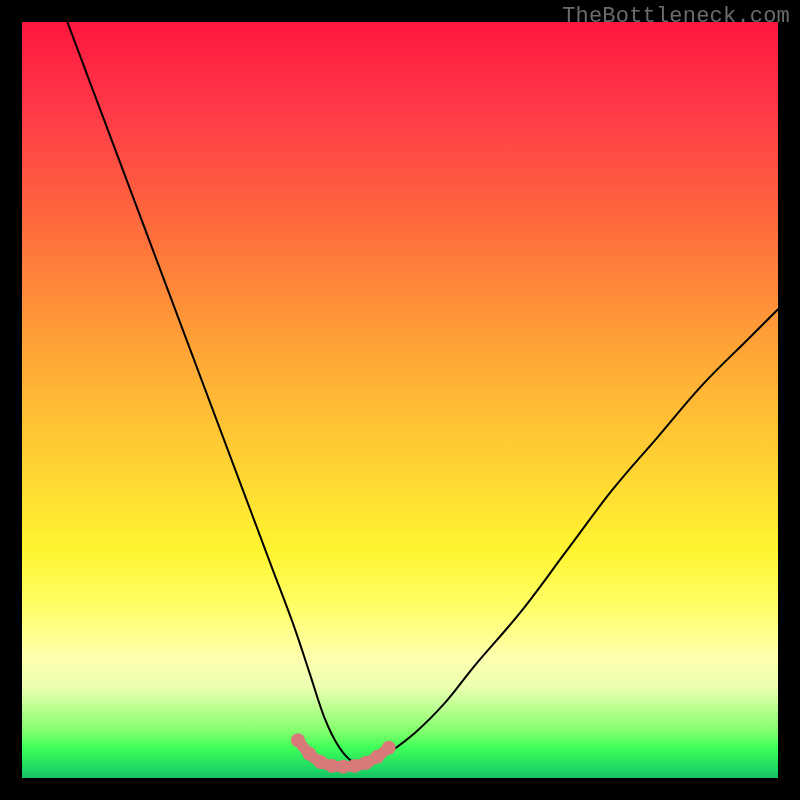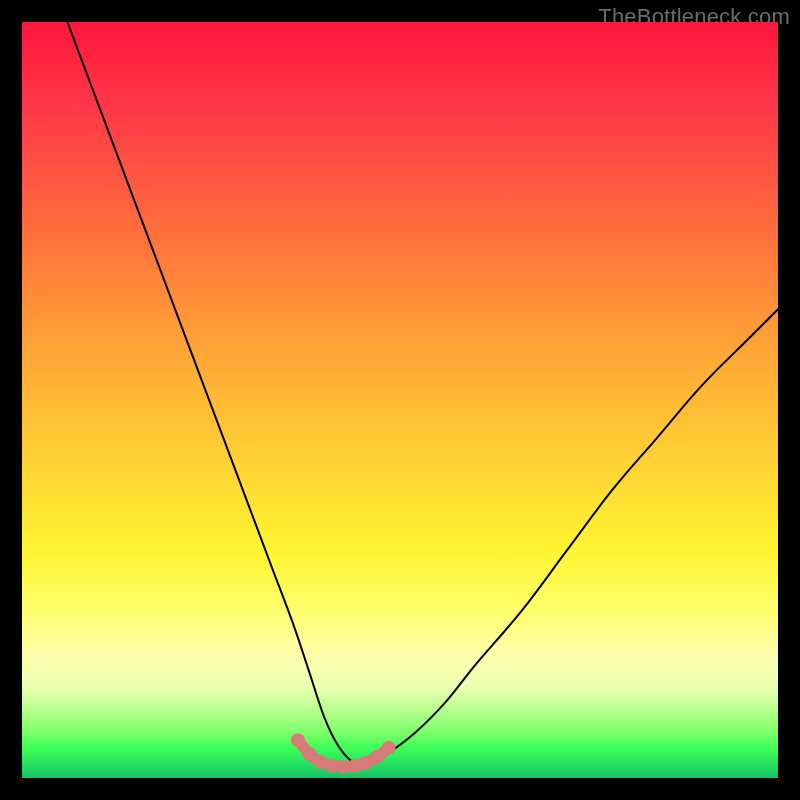--- a/index.html
+++ b/index.html
@@ -44,20 +44,21 @@
   }
   .watermark {
     position: absolute;
     top: 4px;
     right: 10px;
     color: #6b6b6b;
     font-size: 22px;
     font-weight: 500;
     letter-spacing: 0.2px;
     user-select: none;
+    font-family: Liberation Mono, monospace;
   }
   svg {
     position: absolute;
     left: 0;
     top: 0;
   }
 </style>
 </head>
 <body>
 

